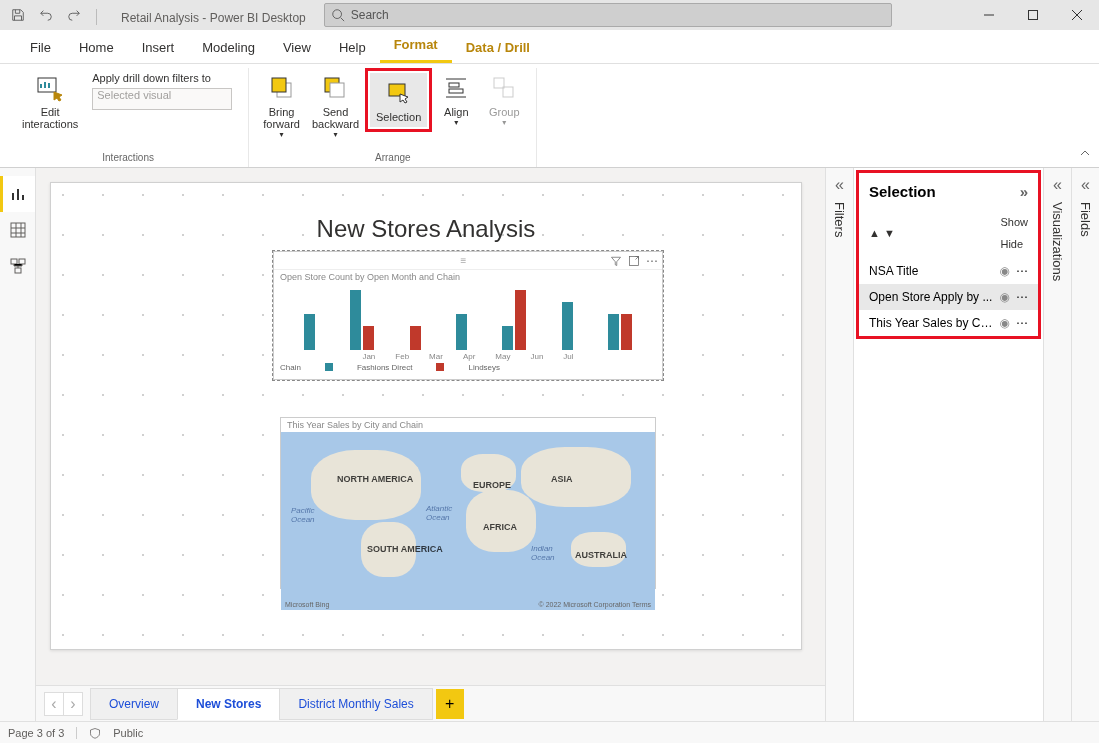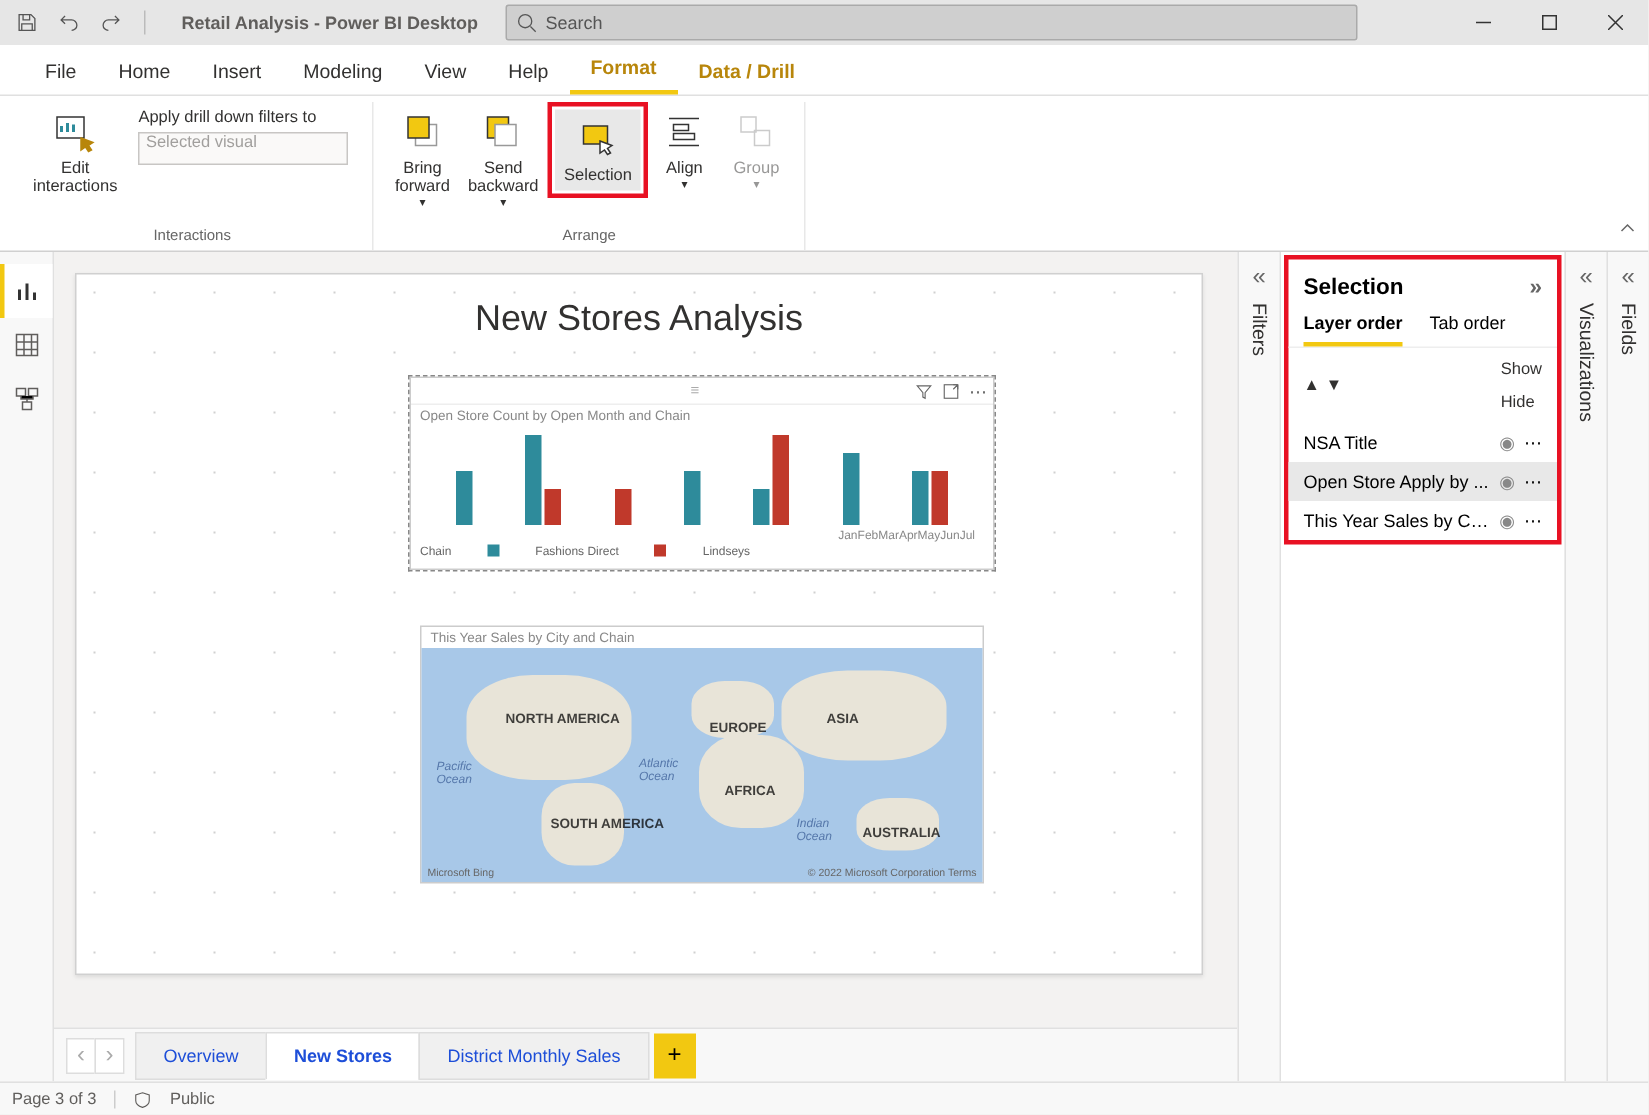--- a/index.html
+++ b/index.html
@@ -1,20 +1,20 @@
 <!DOCTYPE html>
 <html><head>
 <meta charset="utf-8">
 <style>
 * { box-sizing: border-box; margin: 0; padding: 0; font-family: 'Segoe UI', Arial, sans-serif; }
 body { width: 1099px; height: 743px; background: #f3f2f1; overflow: hidden; display: flex; flex-direction: column; }
 
 
 .titlebar { height: 30px; background: #e6e6e6; display: flex; align-items: center; color: #333; font-size: 12px; }
-.titlebar-left { display: flex; align-items: center; gap: 8px; padding-left: 8px; font-weight: bold; }
+.titlebar-left { display: flex; align-items: flex-end; gap: 8px; padding-left: 8px; }
 .titlebar-icon { width: 20px; height: 20px; display: flex; align-items: center; justify-content: center; color: #555; cursor: pointer; }
 .titlebar-sep { width: 1px; height: 16px; background: #bbb; margin: 0 4px; }
 .app-title { margin-left: 12px; color: #605e5c; }
 .searchbox { flex: 0 0 568px; margin-left: 18px; height: 24px; background: #cfcfcf; border: 1px solid #aaa; border-radius: 2px; display: flex; align-items: center; padding: 0 6px; color: #555; }
 .searchbox svg { margin-right: 6px; }
 .titlebar-right { margin-left: auto; display: flex; }
 .winbtn { width: 44px; height: 30px; display: flex; align-items: center; justify-content: center; color: #333; }
 
 
 .ribbon-tabs { height: 34px; background: #fff; display: flex; align-items: flex-end; padding-left: 16px; border-bottom: 1px solid #e0e0e0; }
@@ -42,39 +42,39 @@
 .view-rail { width: 36px; background: #f8f8f8; border-right: 1px solid #e0e0e0; display: flex; flex-direction: column; padding-top: 8px; }
 .view-rail-btn { height: 36px; display: flex; align-items: center; justify-content: center; color: #605e5c; cursor: pointer; }
 .view-rail-btn.active { border-left: 3px solid #f2c811; background: #fff; }
 
 .canvas-area { flex: 1; display: flex; flex-direction: column; overflow: hidden; }
 .canvas-scroll { flex: 1; padding: 14px; overflow: auto; position: relative; }
 .report-page { width: 752px; height: 468px; background: #fff; border: 1px solid #d0d0d0; box-shadow: 0 1px 3px rgba(0,0,0,0.1); position: relative;
   background-image: radial-gradient(#d0d0d0 1px, transparent 1px);
   background-size: 40px 40px; background-position: -8px -8px;
 }
-.page-title-text { position: absolute; top: 16px; left: 0; right: 0; text-align: center; font-size: 24px; font-weight: 300; color: #323130; }
+.page-title-text { position: absolute; top: 32px; left: 0; right: 0; text-align: center; font-size: 24px; font-weight: 300; color: #323130; }
 
 .visual { position: absolute; background: #fff; border: 1px solid #ccc; }
 .visual.selected { outline: 1px dashed #888; }
 .visual-header { height: 18px; display: flex; align-items: center; justify-content: flex-end; gap: 6px; padding: 0 4px; border-bottom: 1px solid #eee; }
 .visual-header .drag { margin-right: auto; margin-left: 48%; color: #aaa; font-size: 10px; }
 .visual-header svg { color: #666; }
 .visual-title { font-size: 9px; color: #888; padding: 2px 6px; }
 
 .chart-body { position: relative; height: 66px; display: flex; align-items: flex-end; justify-content: space-around; padding: 0 12px; }
 .bar-group { display: flex; align-items: flex-end; gap: 2px; }
 .bar { width: 11px; }
 .bar.teal { background: #2e8b9b; }
 .bar.red { background: #c0392b; }
-.xaxis { display: flex; justify-content: flex-end; font-size: 8px; color: #888; padding: 2px 12px 0; }
+.xaxis { display: flex; justify-content: center; font-size: 8px; color: #888; padding: 2px 12px 0; gap: 20px; }
 .legend { font-size: 8px; color: #666; padding: 2px 6px; display: flex; gap: 24px; align-items: flex-start; }
 .legend-sw { width: 8px; height: 8px; display: inline-block; }
 
-.map-body { position: relative; height: 156px; background: #a8c8e8; overflow: hidden; }
+.map-body { position: relative; height: 178px; background: #a8c8e8; overflow: hidden; }
 .continent { position: absolute; background: #e8e4d8; border-radius: 40%; }
 .map-label { position: absolute; font-size: 9px; font-weight: 700; color: #000000bb; }
 .ocean-label { position: absolute; font-size: 8px; font-style: italic; color: #5577aa; }
 .map-credit { position: absolute; bottom: 2px; right: 4px; font-size: 7px; color: #666; }
 .map-logo { position: absolute; bottom: 2px; left: 4px; font-size: 7px; color: #666; }
 
 
 .page-tabs { height: 36px; background: #f8f8f8; border-top: 1px solid #e0e0e0; display: flex; align-items: center; padding: 0 8px; gap: 0; }
 .page-nav { width: 20px; height: 24px; display: flex; align-items: center; justify-content: center; color: #aaa; border: 1px solid #ddd; background: #fff; margin-right: -1px; }
 .page-tab { padding: 8px 18px; font-size: 12px; color: #1d4ed8; background: #f0f0f0; border: 1px solid #ddd; margin-right: -1px; cursor: pointer; }
@@ -379,24 +379,20 @@
     <span class="chev">«</span>
     <span class="vtext">Filters</span>
   </div>
 
   <div class="selection-pane">
     <div class="selection-pane-wrap">
       <div class="sp-header">
         <span>Selection</span>
         <span style="color:#666">»</span>
       </div>
-      <div class="sp-tabs">
-        <div class="sp-tab active">Layer order</div>
-        <div class="sp-tab">Tab order</div>
-      </div>
       <div class="sp-controls">
         <div class="arrows">
           <span>▲</span>
           <span>▼</span>
         </div>
         <div class="showhide">
           <span>Show</span>
           <span>Hide</span>
         </div>
       </div>

